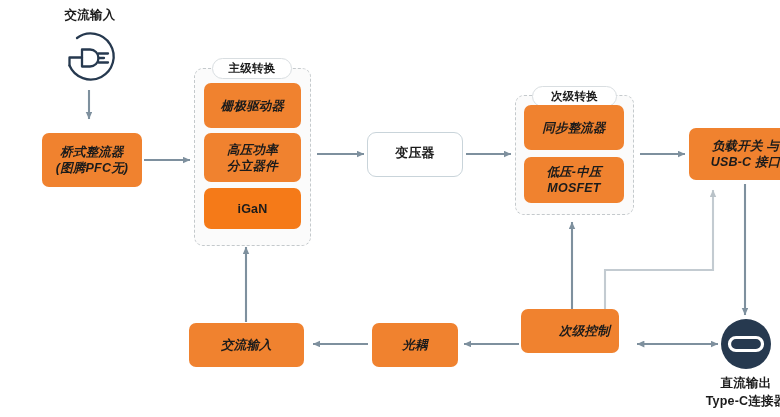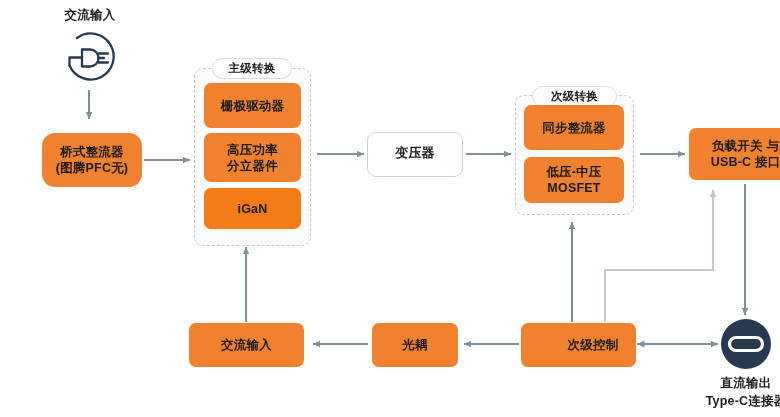--- a/index.html
+++ b/index.html
@@ -38,20 +38,21 @@
     border-radius: 7px;
     line-height: 1.28;
     white-space: pre-line;
     color: #1b1b1b;
     font-weight: bold;
     letter-spacing: .2px;
   }
   .node.orange {
     background: #f0822f;
     font-size: 12.5px;
+    font-style: italic;
   }
   .node.orange-bright {
     background: #f57a18;
     font-size: 12.5px;
   }
   .node.plain {
     background: #ffffff;
     border: 1px solid #c9d4da;
     font-size: 13px;
     border-radius: 9px;
@@ -153,21 +154,21 @@
 
       <path d="M20,12 A23,23 0 1 1 12.5,39.5" fill="none" stroke="#26394f" stroke-width="2.3" stroke-linecap="round"></path>
       <path d="M12.5,39.5 L12.5,31.5 L25,31.5" fill="none" stroke="#26394f" stroke-width="2.3" stroke-linecap="round" stroke-linejoin="round"></path>
 
       <path d="M25,23.5 L33,23.5 A8.5,8.5 0 0 1 33,40.5 L25,40.5 z" fill="none" stroke="#26394f" stroke-width="2.3" stroke-linejoin="round"></path>
 
       <path d="M41.5,27.5 L51,27.5 M41.5,36.5 L51,36.5 M41.5,32 L47,32" fill="none" stroke="#26394f" stroke-width="2.3" stroke-linecap="round"></path>
     </svg>
   </div>
 
-  <div class="node orange" style="left:10px; top:133px; width:100px; height:54px;border-radius:13px;">桥式整流器
+  <div class="node orange" style="left:10px; top:133px; width:100px; height:54px;">桥式整流器
 (图腾PFC无)</div>
 
   <div class="group" style="left:162px; top:68px; width:117px; height:178px;"></div>
   <div class="group-label" style="left:180px; top:58px; width:80px; height:21px;">主级转换</div>
 
   <div class="node orange" style="left:172px; top:83px; width:97px; height:45px;">栅极驱动器</div>
   <div class="node orange" style="left:172px; top:133px; width:97px; height:49px;">高压功率
 分立器件</div>
   <div class="node orange-bright" style="left:172px; top:188px; width:97px; height:41px;">iGaN</div>
 
@@ -180,21 +181,21 @@
   <div class="node orange" style="left:492px; top:157px; width:100px; height:46px;">低压-中压
 MOSFET</div>
 
   <div class="node orange" style="left:657px; top:128px; width:113px; height:52px;">负载开关 与
 USB-C 接口</div>
 
   <div class="node orange" style="left:157px; top:323px; width:115px; height:44px;">交流输入</div>
 
   <div class="node orange" style="left:340px; top:323px; width:86px; height:44px;">光耦</div>
 
-  <div class="node orange" style="left:489px; top:323px; width:115px; height:44px;padding-left:29px;">次级控制</div>
+  <div class="node orange" style="left:489px; top:309px; width:98px; height:44px;padding-left:29px;">次级控制</div>
 
   <div class="icon-wrap" style="left:688px; top:318px;">
     <svg width="52" height="52" viewBox="0 0 52 52">
       <circle cx="26" cy="26" r="25" fill="#26394f"></circle>
       <rect x="9.5" y="19.5" width="33" height="13" rx="6.5" ry="6.5" fill="none" stroke="#ffffff" stroke-width="3.2"></rect>
     </svg>
   </div>
 
   <div class="caption" style="left:648px; top:374px; width:132px;">直流输出
 Type-C连接器</div>

